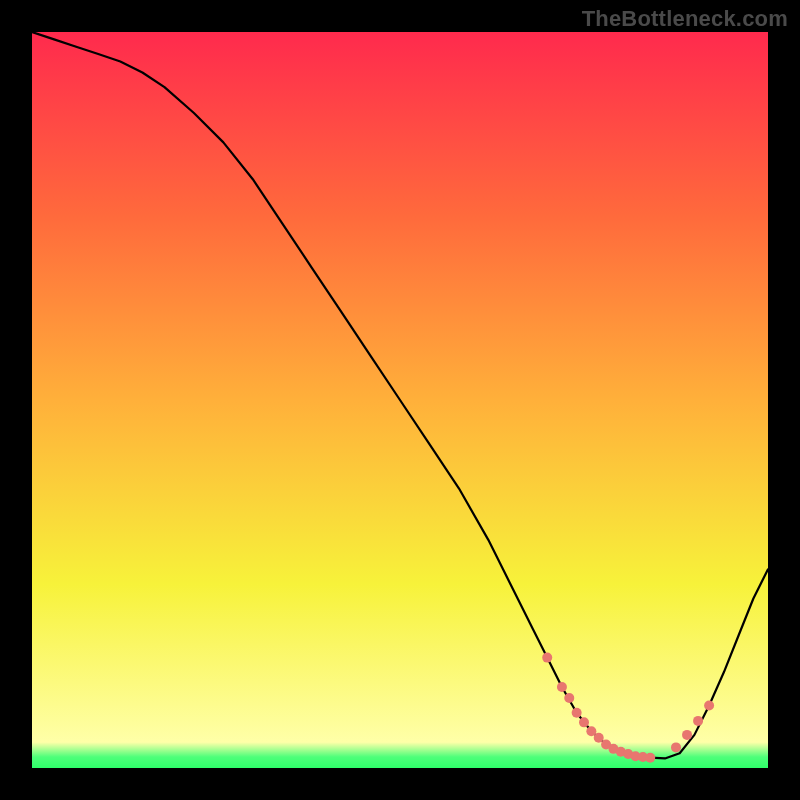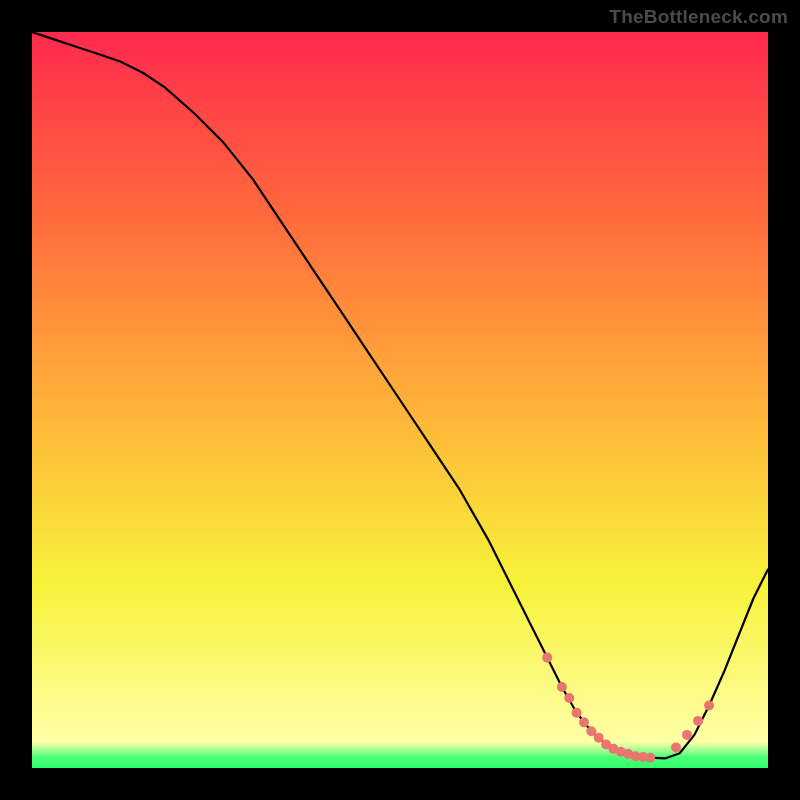--- a/index.html
+++ b/index.html
@@ -8,21 +8,21 @@
     position: relative;
     width: 800px;
     height: 800px;
     background: #000;
   }
   .watermark {
     position: absolute;
     top: 6px;
     right: 12px;
     font-family: Arial, Helvetica, sans-serif;
-    font-size: 19px;
+    font-size: 22px;
     font-weight: 600;
     color: #4a4a4a;
     letter-spacing: 0.2px;
   }
   .plot {
     position: absolute;
     left: 32px;
     top: 32px;
     width: 736px;
     height: 736px;

